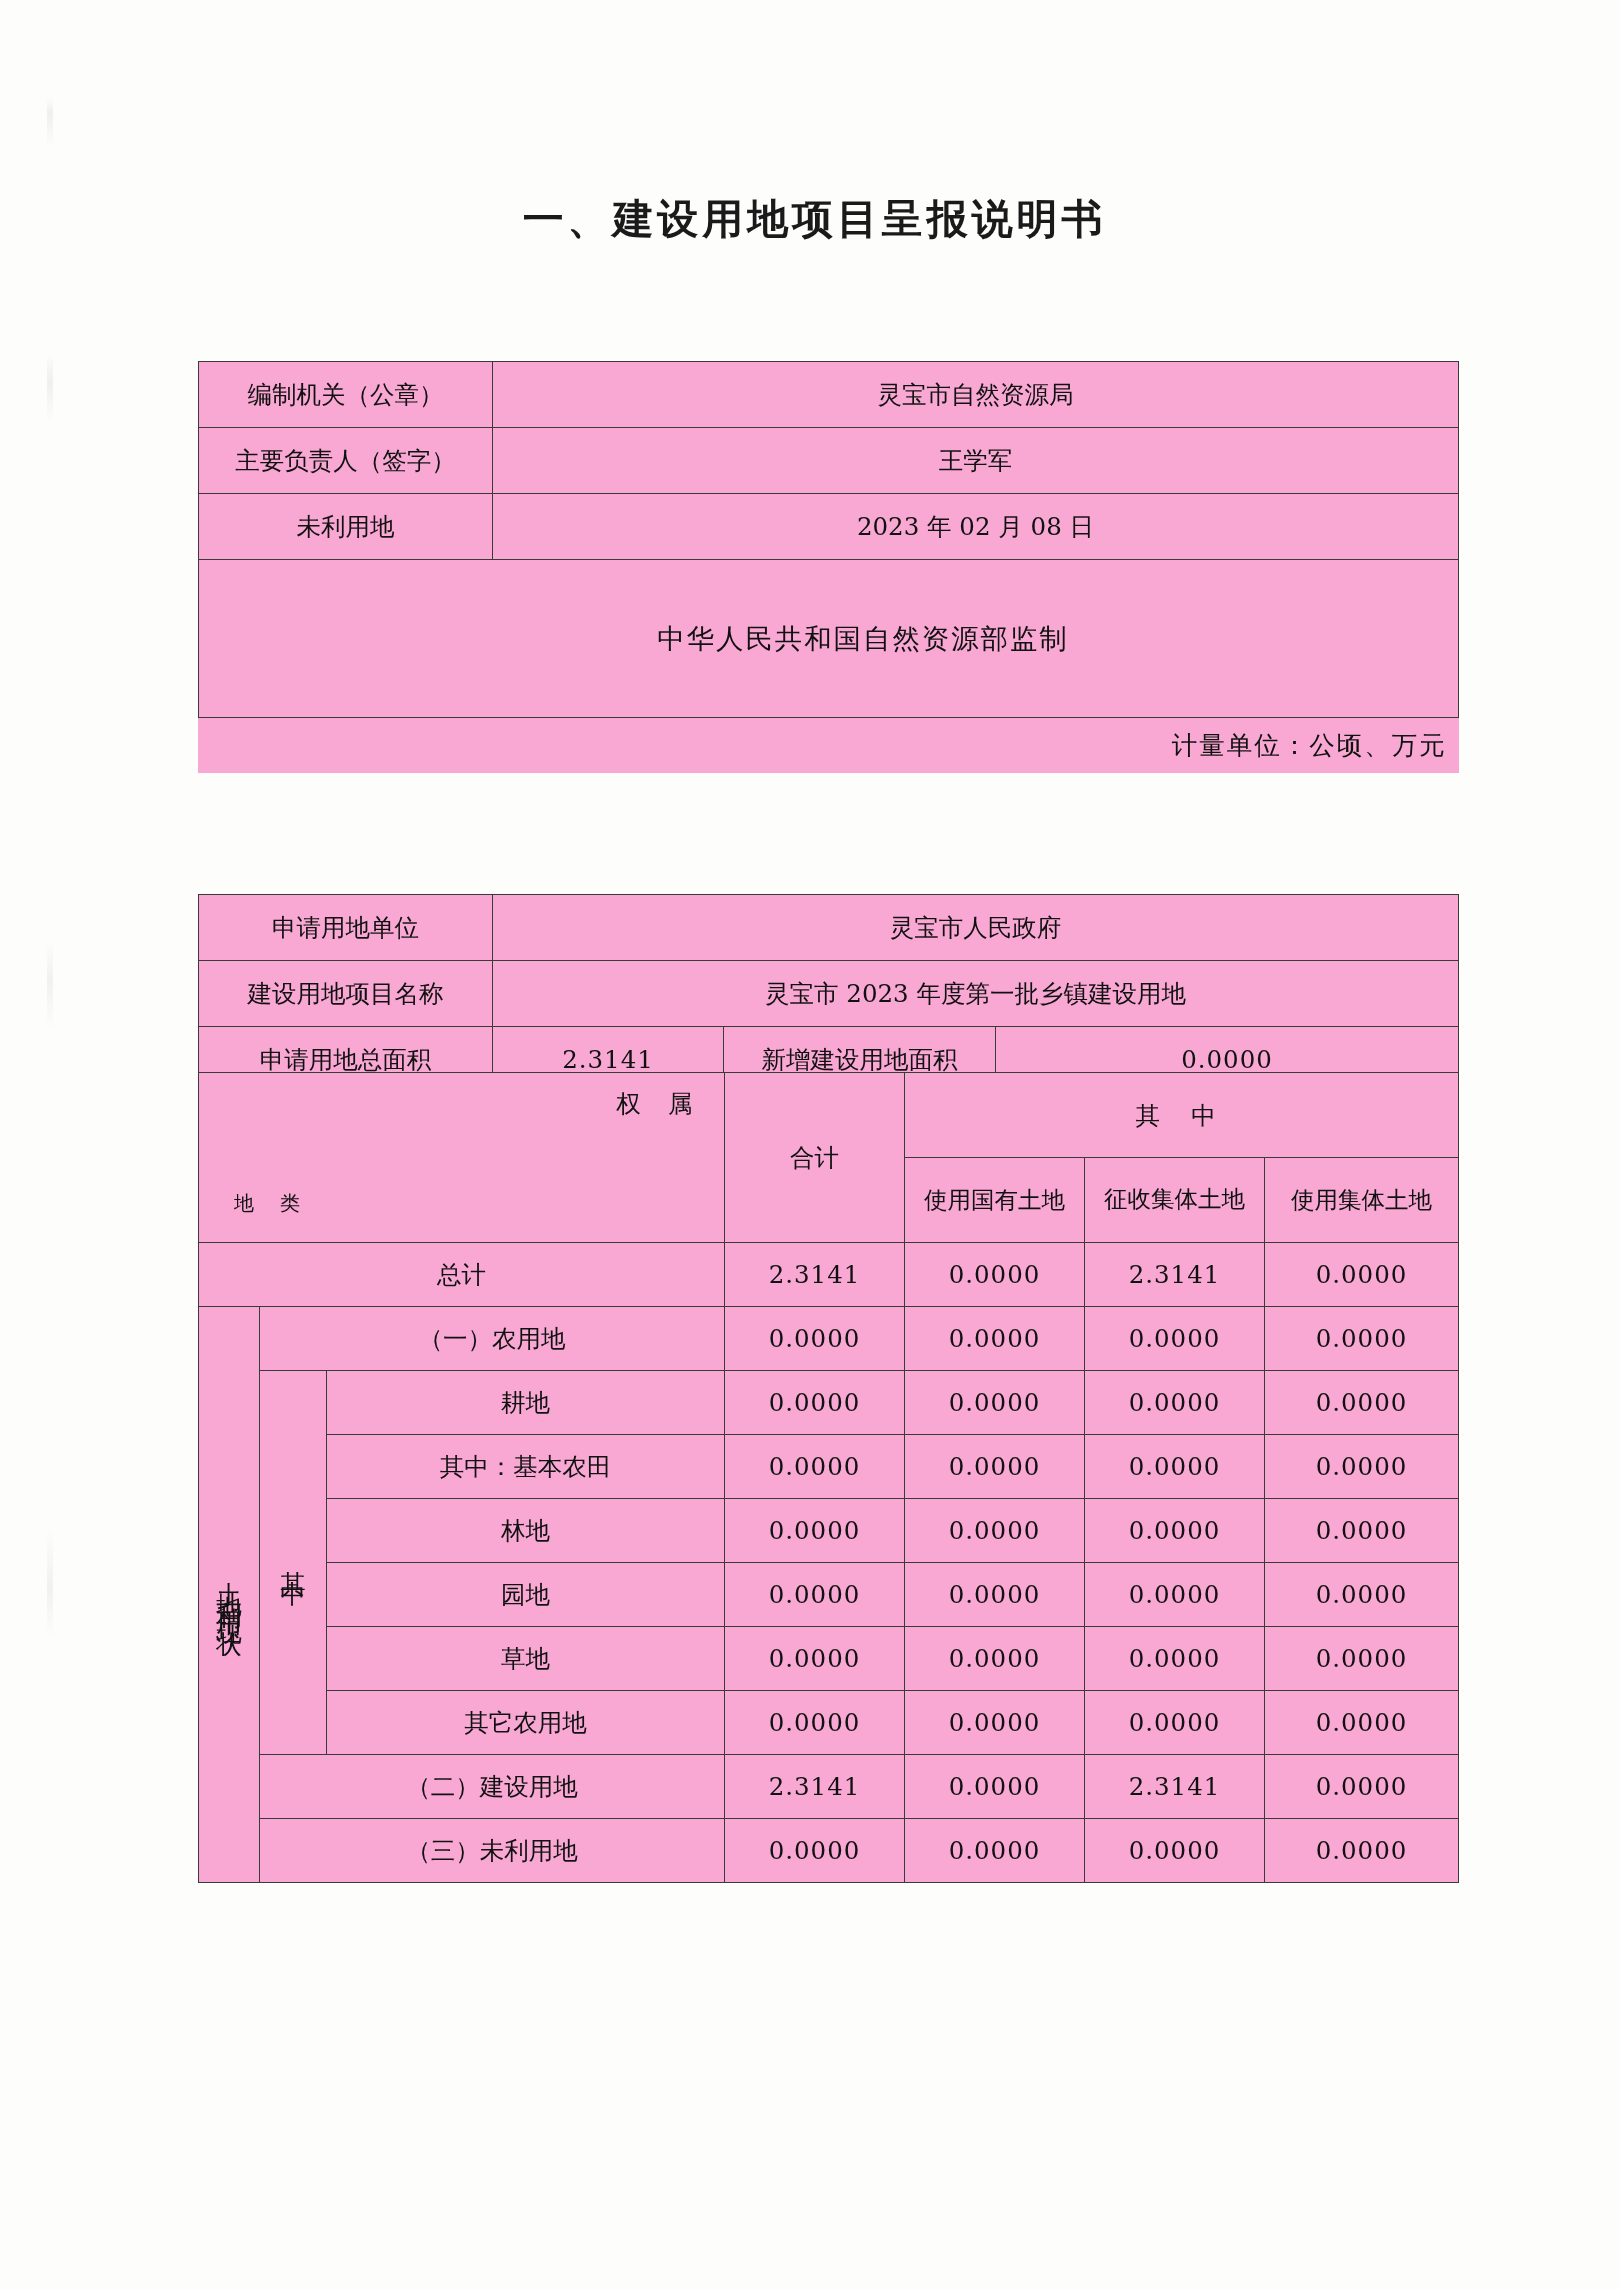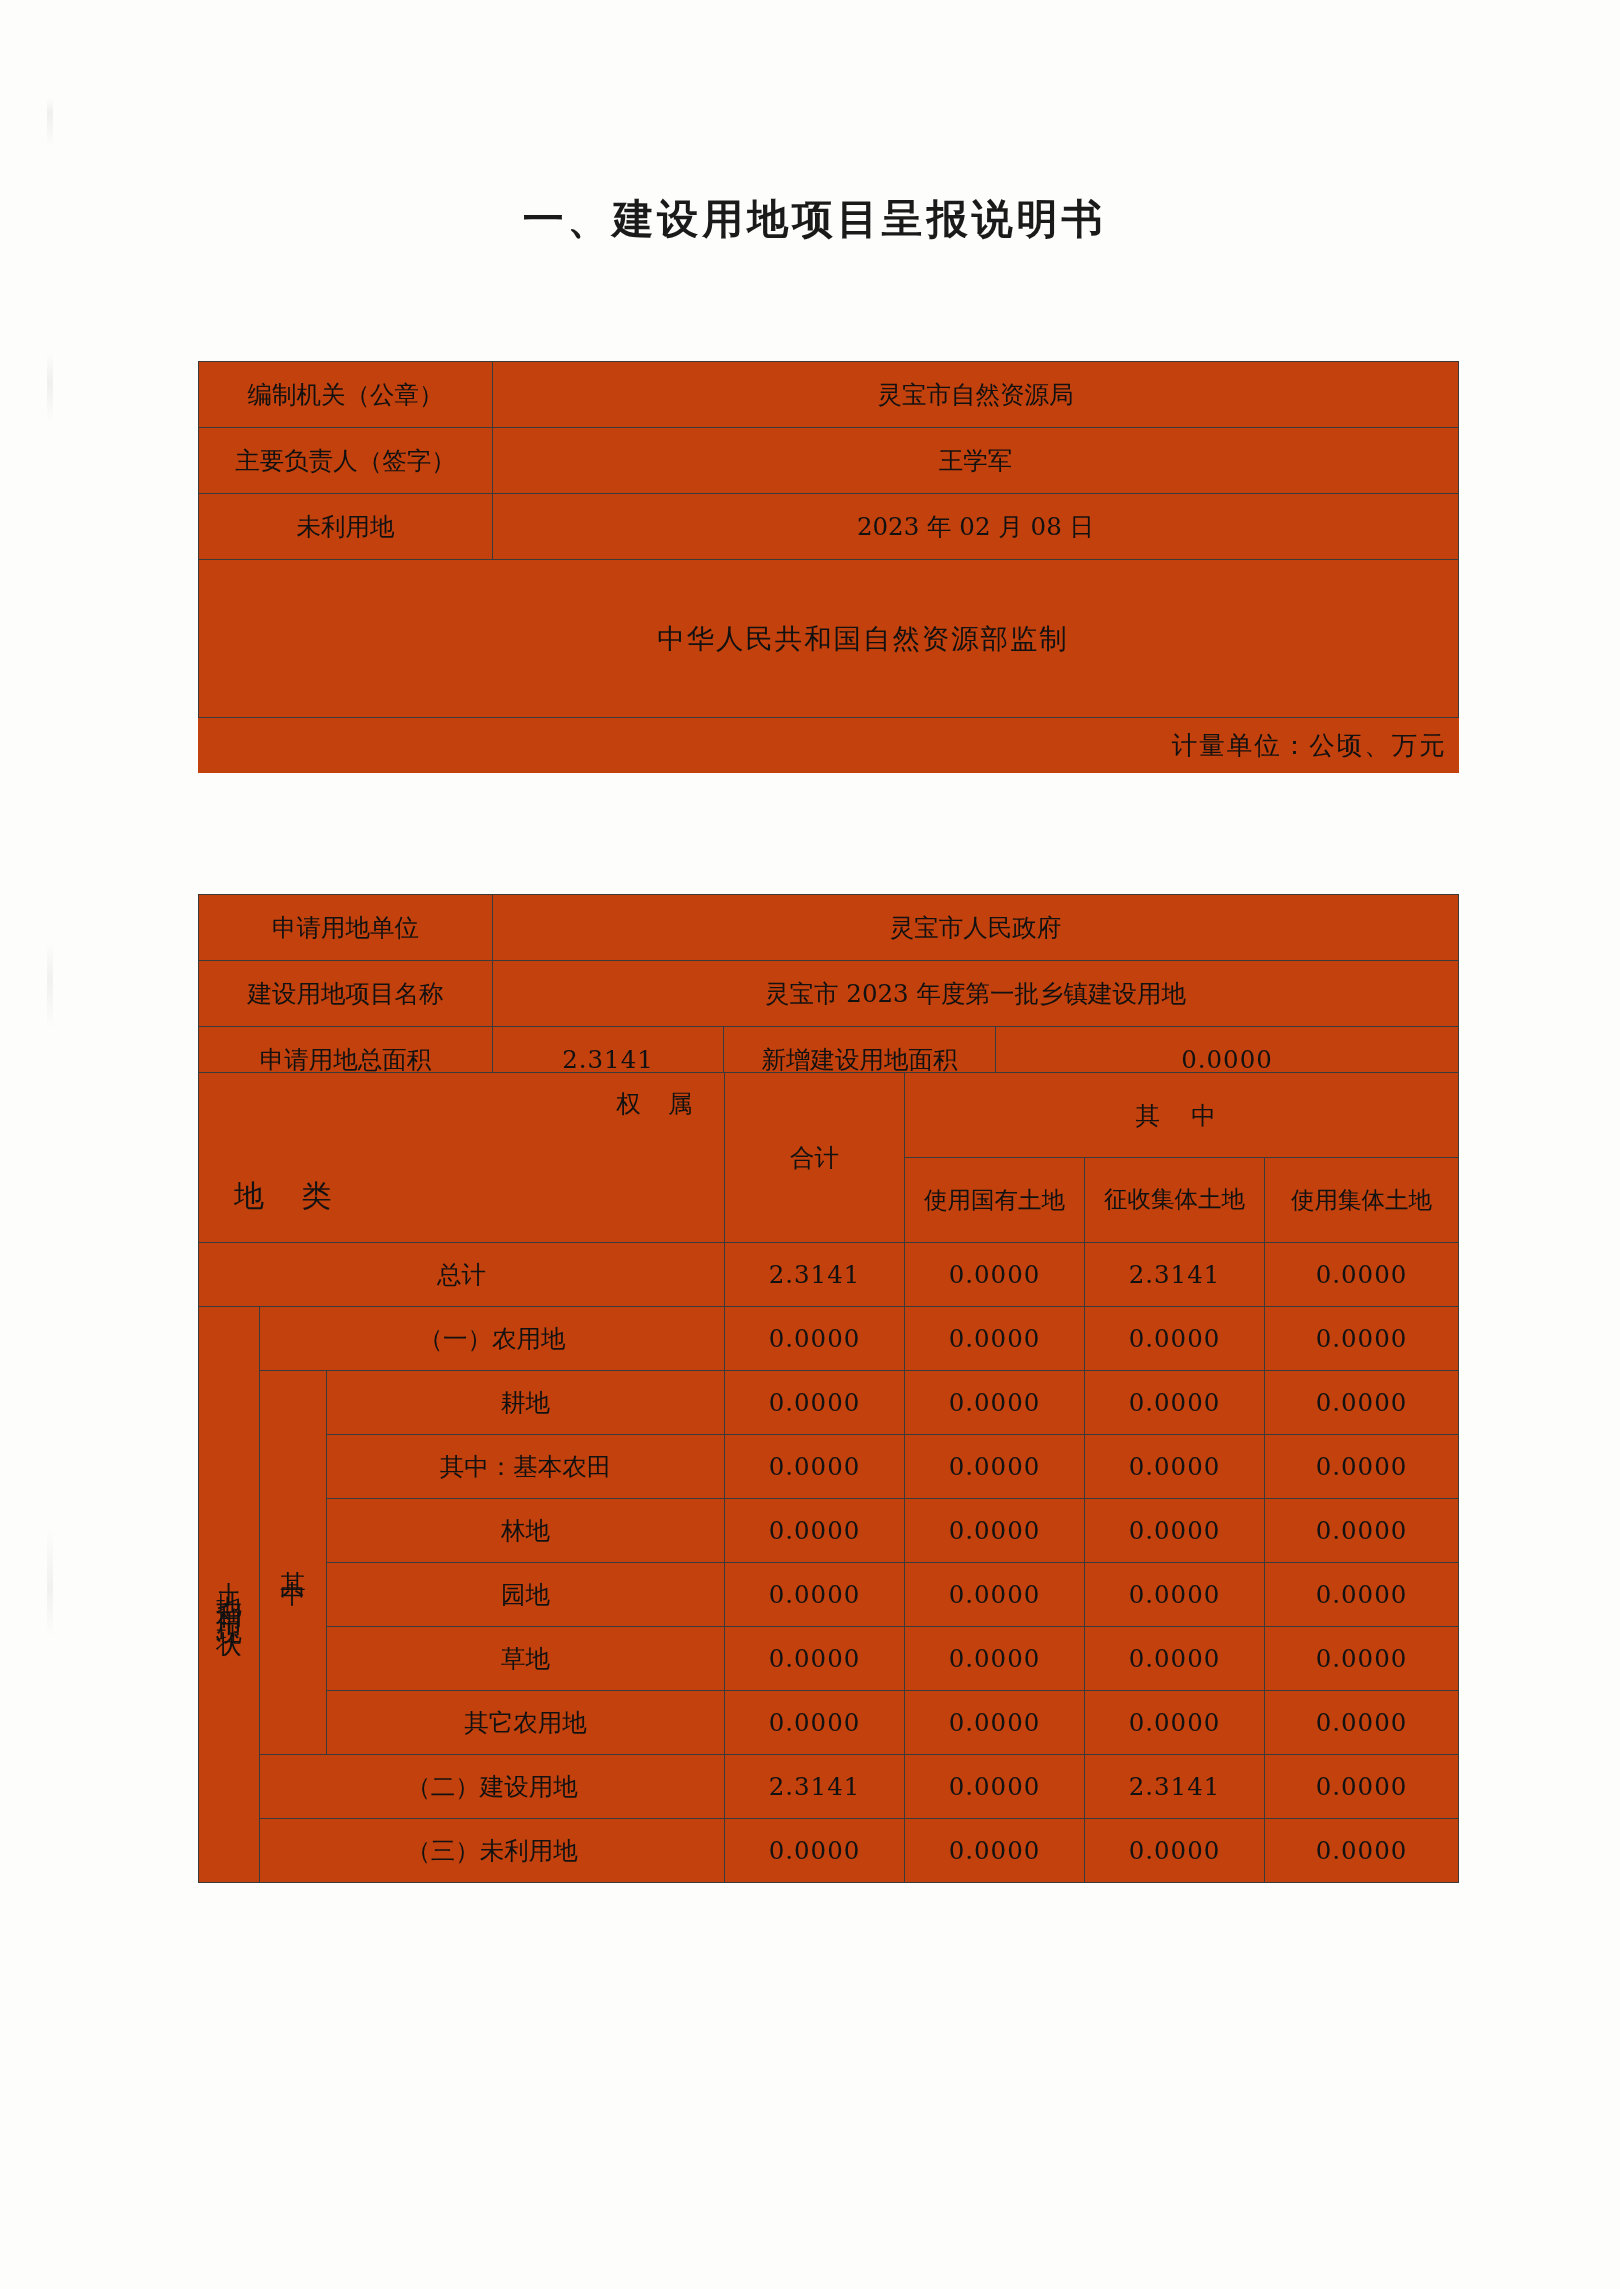--- a/index.html
+++ b/index.html
@@ -50,21 +50,21 @@
     font-weight: 600;
     font-family: "DejaVu Serif", "Liberation Serif", serif;
     padding-left: 9px;
   }
 
   
   table.doc-table {
     position: absolute;
     border-collapse: collapse;
     table-layout: fixed;
-    background: #c2410c;
+    background: #f9a8d4;
   }
   table.doc-table td {
     border: 1.6px solid #3a3a3a;
     font-size: 24.5px;
     padding: 0;
     text-align: center;
     vertical-align: middle;
     font-family: "DejaVu Serif", "Liberation Serif", serif;
     color: #111;
   }
@@ -124,23 +124,22 @@
     position: absolute;
     right: 21.6px;
     top: 13.7px;
     font-size: 24.5px;
     letter-spacing: 9.8px;
   }
   .split-cell .dilei {
     position: absolute;
     left: 35px;
     bottom: 25.5px;
-    font-size: 30px;
+    font-size: 20px;
     letter-spacing: 9.8px;
-    font-family: Liberation Mono, monospace;
   }
   .split-cell .diag {
     position: absolute;
     left: 0; top: 0;
     width: 100%; height: 100%;
     pointer-events: none;
   }
   .vert-label {
     writing-mode: vertical-rl;
     text-orientation: upright;

